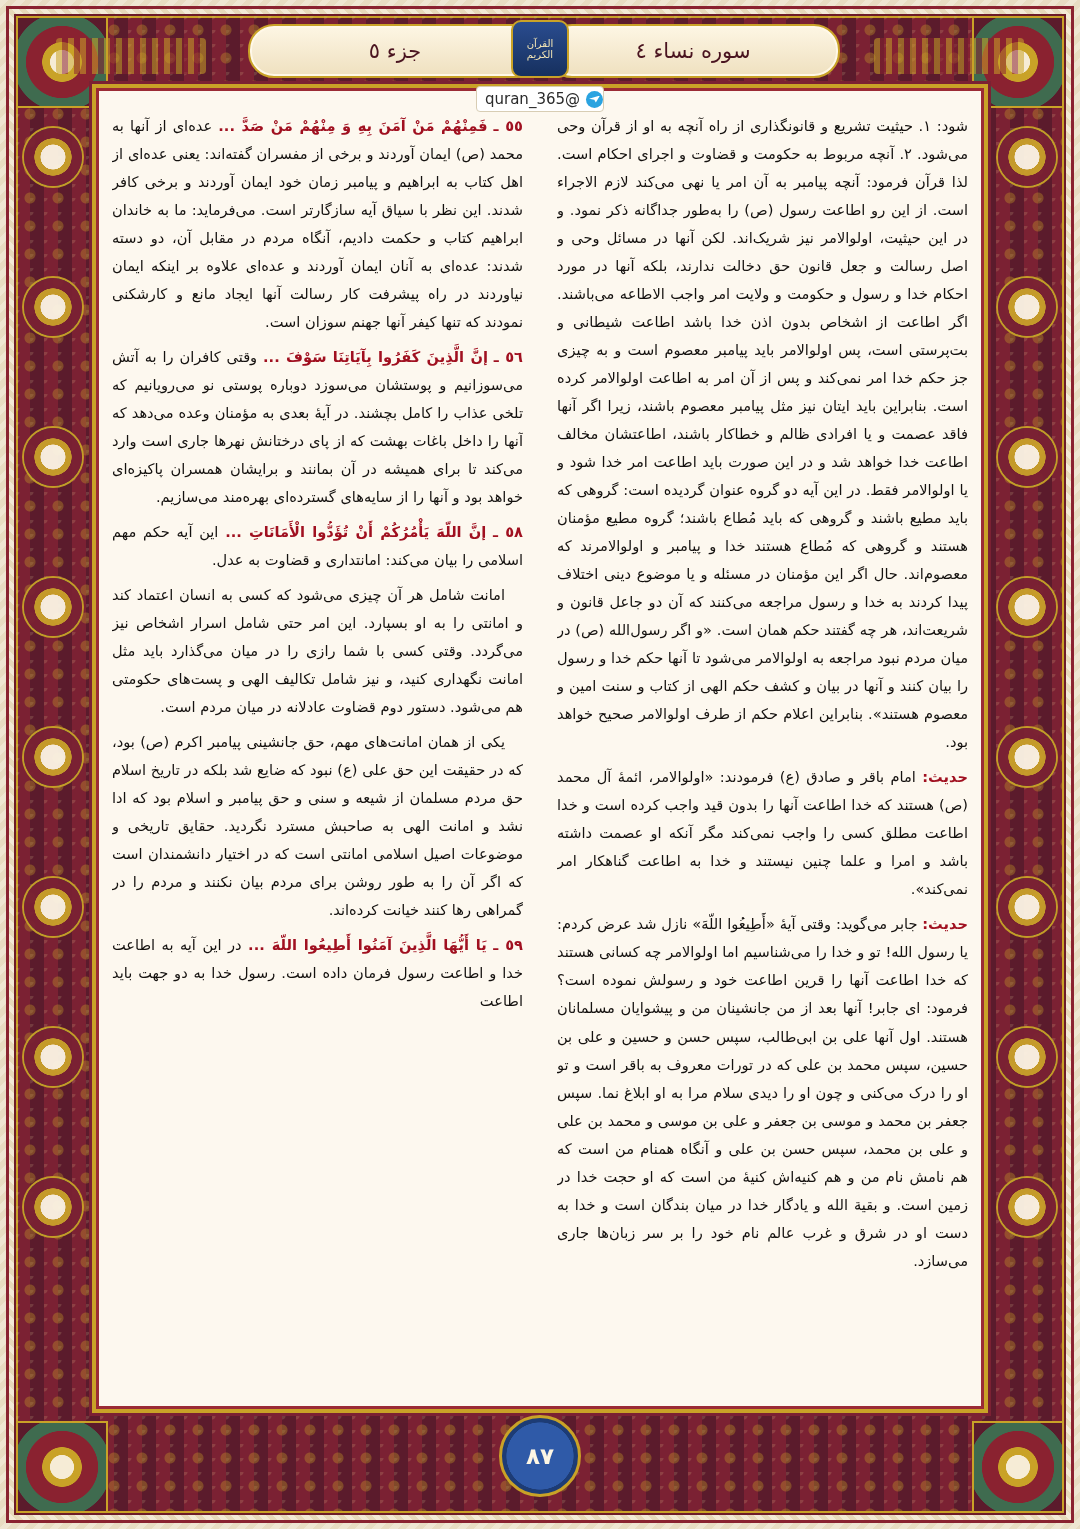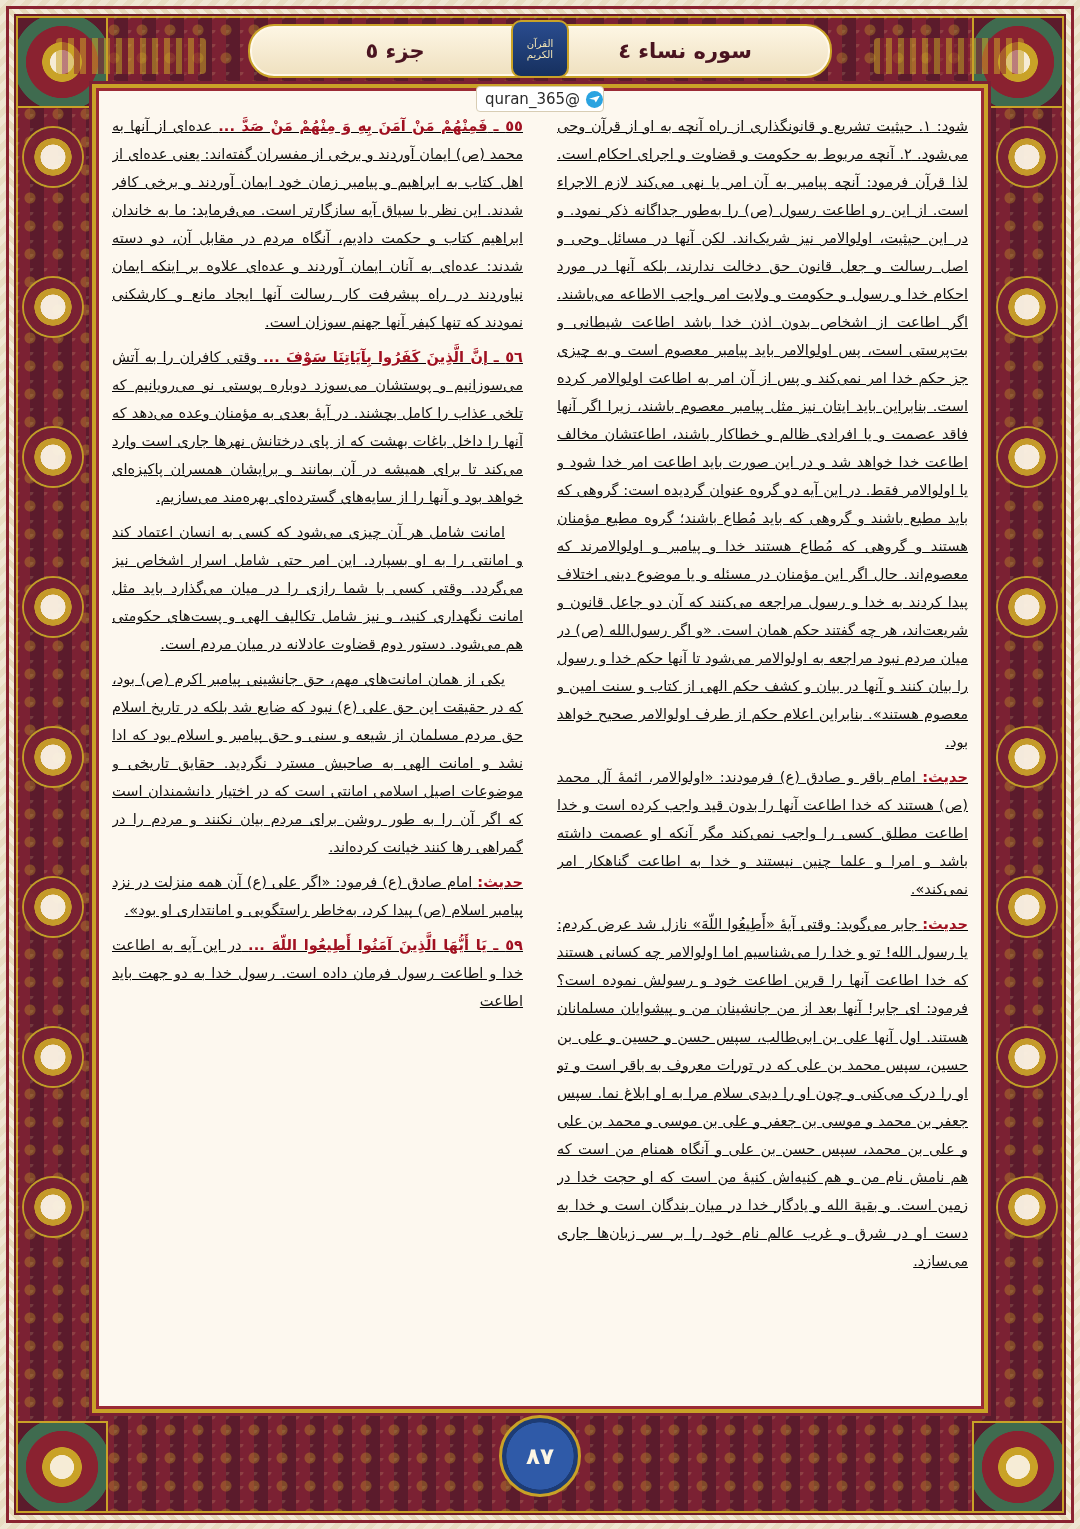--- a/index.html
+++ b/index.html
@@ -69,26 +69,26 @@
   .corner.bl{left:16px;bottom:16px;}
   .corner.br{right:16px;bottom:16px;}
 
   
   .header{position:absolute;left:16px;right:16px;top:16px;height:70px;}
   .hdr-plate{
     position:absolute;top:8px;height:50px;
     background:linear-gradient(#fdf6e4,#efe0bf);
     border:2px solid #c9a227;border-radius:26px;
     display:flex;align-items:center;justify-content:center;
-    color:#4a1420;font-size:21px;font-weight:bold;
+    color:#4a1420;font-size:21px;font-weight:normal;
     font-family:"DejaVu Sans","Liberation Sans",sans-serif;
     box-shadow:inset 0 0 0 2px #fff8e8;
     letter-spacing:.5px;
   }
-  .hdr-sura{right:232px;width:290px;}
+  .hdr-sura{right:224px;width:290px;}
   .hdr-juz{left:232px;width:290px;}
   .hdr-seal{
     position:absolute;left:50%;top:4px;transform:translateX(-50%);
     width:58px;height:58px;border-radius:10px;
     background:linear-gradient(#2a4c8f,#16305e);
     border:2px solid #c9a227;
     display:flex;align-items:center;justify-content:center;
     color:#f3e5b5;font-size:10px;line-height:1.1;text-align:center;
     padding:9px;box-sizing:border-box;
   }
@@ -111,21 +111,20 @@
     width:11px;height:7px;
     background:#fff;
     clip-path:polygon(0 45%,100% 0,62% 100%,48% 62%);
   }
 
   
   .content{
     position:absolute;left:112px;top:112px;right:112px;bottom:136px;
     display:flex;flex-direction:row-reverse;gap:34px;
     direction:rtl;
-    text-decoration:underline;
   }
   .col{flex:1 1 0;overflow:hidden;}
   p{
     margin:0 0 7px 0;
     font-size:14.6px;
     line-height:1.92;
     text-align:justify;
     color:#14110f;
     font-family:"DejaVu Sans","Liberation Sans",sans-serif;
   }
@@ -207,27 +206,28 @@
       <p>
         <span class="num">٥٥ ـ</span>
         <span class="ayah">فَمِنْهُمْ مَنْ آمَنَ بِهِ وَ مِنْهُمْ مَنْ صَدَّ ...</span>
         <span>عده‌ای از آنها به محمد (ص) ایمان آوردند و برخی از مفسران گفته‌اند: یعنی عده‌ای از اهل کتاب به ابراهیم و پیامبر زمان خود ایمان آوردند و برخی کافر شدند. این نظر با سیاق آیه سازگارتر است. می‌فرماید: ما به خاندان ابراهیم کتاب و حکمت دادیم، آنگاه مردم در مقابل آن، دو دسته شدند: عده‌ای به آنان ایمان آوردند و عده‌ای علاوه بر اینکه ایمان نیاوردند در راه پیشرفت کار رسالت آنها ایجاد مانع و کارشکنی نمودند که تنها کیفر آنها جهنم سوزان است.</span>
       </p>
       <p>
         <span class="num">٥٦ ـ</span>
         <span class="ayah">إنَّ الَّذِينَ كَفَرُوا بِآيَاتِنَا سَوْفَ ...</span>
         <span>وقتی کافران را به آتش می‌سوزانیم و پوستشان می‌سوزد دوباره پوستی نو می‌رویانیم که تلخی عذاب را کامل بچشند. در آیۀ بعدی به مؤمنان وعده می‌دهد که آنها را داخل باغات بهشت که از پای درختانش نهرها جاری است وارد می‌کند تا برای همیشه در آن بمانند و برایشان همسران پاکیزه‌ای خواهد بود و آنها را از سایه‌های گسترده‌ای بهره‌مند می‌سازیم.</span>
       </p>
+      <p>
+        <span class="num">٥٨ ـ</span>
+        <span class="ayah">إنَّ اللّهَ يَأْمُرُكُمْ أَنْ تُؤَدُّوا الْأَمَانَاتِ ...</span>
+        <span>این آیه حکم مهم اسلامی را بیان می‌کند: امانتداری و قضاوت به عدل.</span>
+      </p>
       <p class="indent">امانت شامل هر آن چیزی می‌شود که کسی به انسان اعتماد کند و امانتی را به او بسپارد. این امر حتی شامل اسرار اشخاص نیز می‌گردد. وقتی کسی با شما رازی را در میان می‌گذارد باید مثل امانت نگهداری کنید، و نیز شامل تکالیف الهی و پست‌های حکومتی هم می‌شود. دستور دوم قضاوت عادلانه در میان مردم است.</p>
       <p class="indent">یکی از همان امانت‌های مهم، حق جانشینی پیامبر اکرم (ص) بود، که در حقیقت این حق علی (ع) نبود که ضایع شد بلکه در تاریخ اسلام حق مردم مسلمان از شیعه و سنی و حق پیامبر و اسلام بود که ادا نشد و امانت الهی به صاحبش مسترد نگردید. حقایق تاریخی و موضوعات اصیل اسلامی امانتی است که در اختیار دانشمندان است که اگر آن را به طور روشن برای مردم بیان نکنند و مردم را در گمراهی رها کنند خیانت کرده‌اند.</p>
 
-      <p>
-        <span class="lbl">حدیث:</span>
-        <span>امام صادق (ع) فرمود: «اگر علی (ع) آن همه منزلت در نزد پیامبر اسلام (ص) پیدا کرد، به‌خاطر راستگویی و امانتداری او بود».</span>
-      </p>
       <p>
         <span class="num">٥٩ ـ</span>
         <span class="ayah">يَا أَيُّهَا الَّذِينَ آمَنُوا أَطِيعُوا اللّهَ ...</span>
         <span>در این آیه به اطاعت خدا و اطاعت رسول فرمان داده است. رسول خدا به دو جهت باید اطاعت</span>
       </p>
     </div>
 
     <div class="col">
       <p>شود: ١. حیثیت تشریع و قانونگذاری از راه آنچه به او از قرآن وحی می‌شود. ٢. آنچه مربوط به حکومت و قضاوت و اجرای احکام است. لذا قرآن فرمود: آنچه پیامبر به آن امر یا نهی می‌کند لازم الاجراء است. از این رو اطاعت رسول (ص) را به‌طور جداگانه ذکر نمود. و در این حیثیت، اولوالامر نیز شریک‌اند. لکن آنها در مسائل وحی و اصل رسالت و جعل قانون حق دخالت ندارند، بلکه آنها در مورد احکام خدا و رسول و حکومت و ولایت امر واجب الاطاعه می‌باشند. اگر اطاعت از اشخاص بدون اذن خدا باشد اطاعت شیطانی و بت‌پرستی است، پس اولوالامر باید پیامبر معصوم است و به چیزی جز حکم خدا امر نمی‌کند و پس از آن امر به اطاعت اولوالامر کرده است. بنابراین باید ایتان نیز مثل پیامبر معصوم باشند، زیرا اگر آنها فاقد عصمت و یا افرادی ظالم و خطاکار باشند، اطاعتشان مخالف اطاعت خدا خواهد شد و در این صورت باید اطاعت امر خدا شود و یا اولوالامر فقط. در این آیه دو گروه عنوان گردیده است: گروهی که باید مطیع باشند و گروهی که باید مُطاع باشند؛ گروه مطیع مؤمنان هستند و گروهی که مُطاع هستند خدا و پیامبر و اولوالامرند که معصوم‌اند. حال اگر این مؤمنان در مسئله و یا موضوع دینی اختلاف پیدا کردند به خدا و رسول مراجعه می‌کنند که آن دو جاعل قانون و شریعت‌اند، هر چه گفتند حکم همان است. «و اگر رسول‌الله (ص) در میان مردم نبود مراجعه به اولوالامر می‌شود تا آنها حکم خدا و رسول را بیان کنند و آنها در بیان و کشف حکم الهی از کتاب و سنت امین و معصوم هستند». بنابراین اعلام حکم از طرف اولوالامر صحیح خواهد بود.</p>
       <p>

